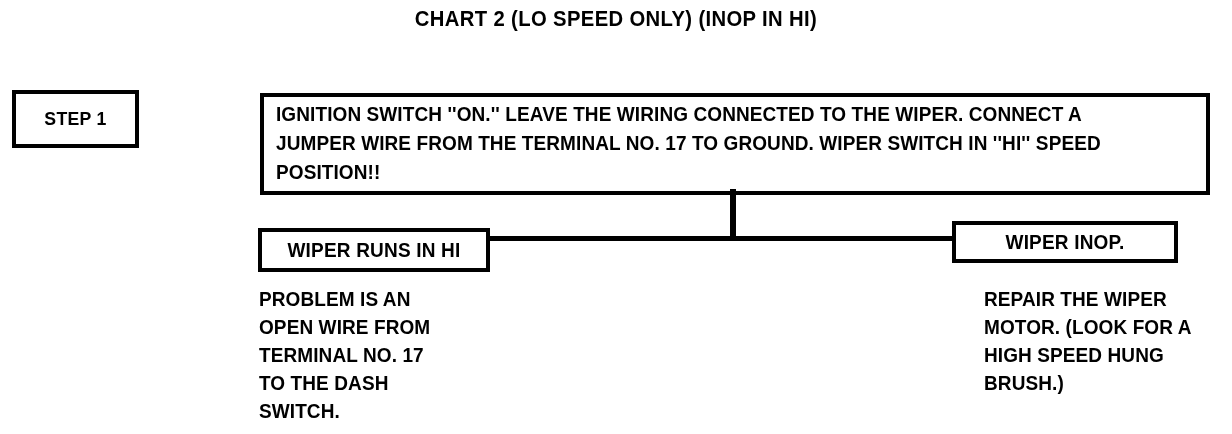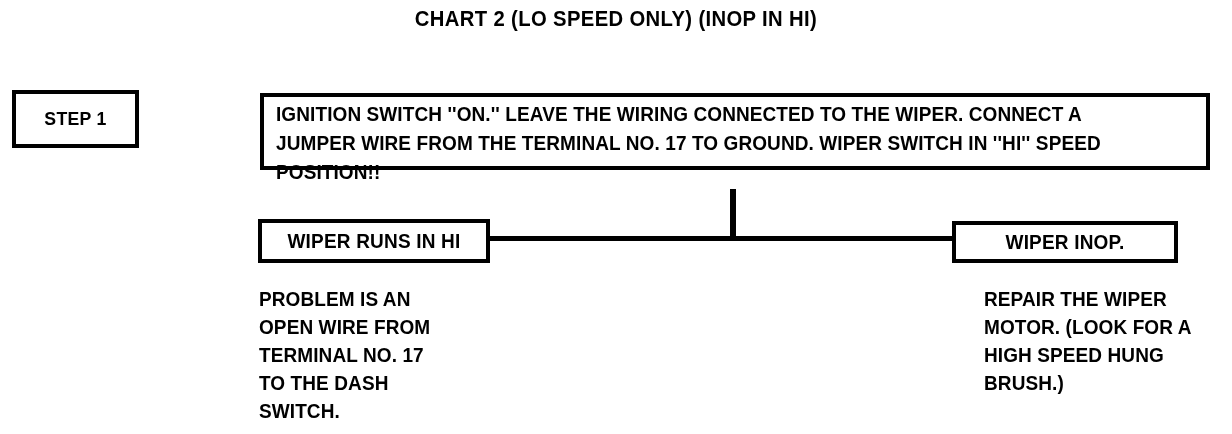--- a/index.html
+++ b/index.html
@@ -57,39 +57,39 @@
     font-size: 19px;
     font-weight: bold;
     letter-spacing: 0.3px;
     transform: scaleX(0.93);
   }
 
   #instruction-box {
     left: 260px;
     top: 93px;
     width: 950px;
-    height: 77px;
+    height: 102px;
   }
   #instruction-text {
     position: absolute;
     left: 12px;
     top: 3px;
     width: 930px;
     font-size: 20px;
     font-weight: bold;
     line-height: 29px;
     letter-spacing: 0.1px;
     transform: scaleX(0.95);
     transform-origin: left top;
     white-space: pre-line;
   }
 
   #left-result-box {
     left: 258px;
-    top: 219px;
+    top: 228px;
     width: 232px;
     height: 44px;
   }
   #left-result-label {
     position: absolute;
     left: 0;
     top: 0;
     width: 100%;
     height: 100%;
     display: flex;

